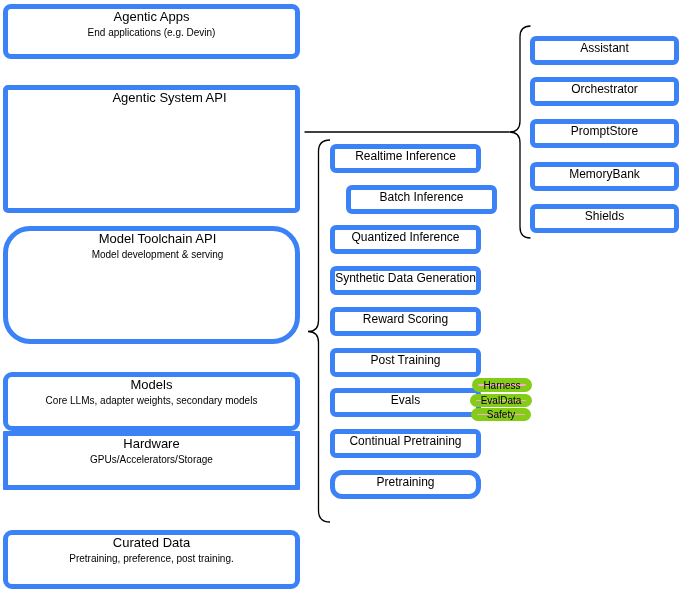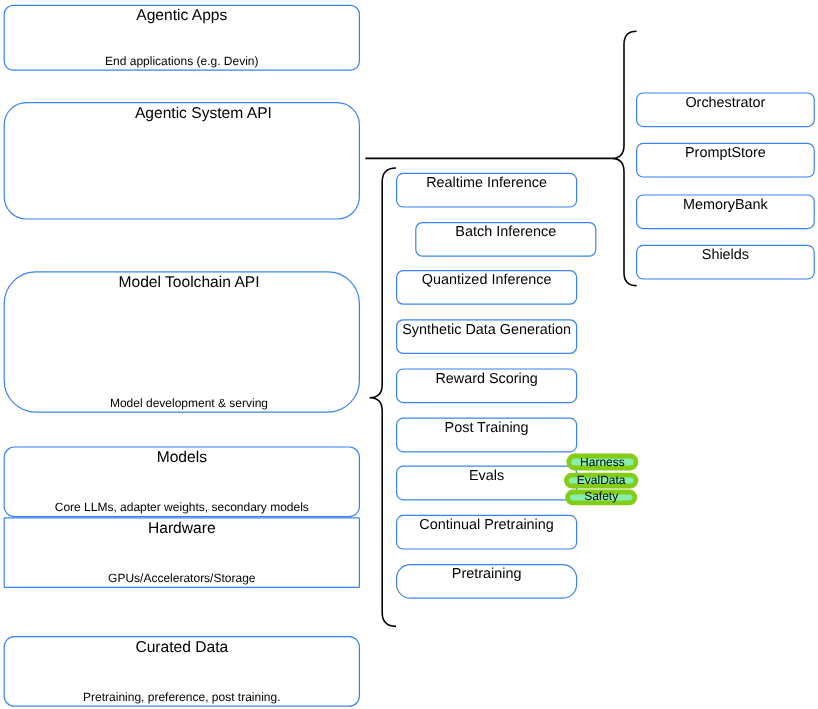--- a/index.html
+++ b/index.html
@@ -20,25 +20,25 @@
   }
   svg.connectors {
     position: absolute;
     left: 0; top: 0;
     z-index: 1;
   }
   .box {
     position: absolute;
     box-sizing: border-box;
     background: #ffffff;
-    border: 1px solid #3b82f6;
+    border: 5px solid #3b82f6;
     display: flex;
     flex-direction: column;
     align-items: center;
-    justify-content: space-between;
+    justify-content: flex-start;
     text-align: center;
     z-index: 2;
   }
   .stack-box {
     left: 3px;
     width: 297px;
   }
   .title {
     font-size: 13px;
     line-height: 15px;
@@ -62,22 +62,22 @@
     left: 530px;
     width: 149px;
     height: 29px;
     border-radius: 6px;
     font-size: 12px;
     white-space: nowrap;
   }
   .pill {
     position: absolute;
     box-sizing: border-box;
-    background: #86efac;
-    border: 4px solid #84cc16;
+    background: #f9a8d4;
+    border: 6px solid #84cc16;
     border-radius: 7px;
     font-size: 10px;
     display: flex;
     align-items: center;
     justify-content: center;
     white-space: nowrap;
     z-index: 3;
   }
 </style>
 </head>
@@ -89,21 +89,21 @@
     <path d="M 304.5 132 L 509.5 132" fill="none" stroke="#000000" stroke-width="1.3"></path>
     <path d="M 330 140 Q 318.5 140 318.5 151.5 L 318.5 320.5 Q 318.5 331.5 308 331.5 Q 318.5 331.5 318.5 342.5 L 318.5 510.5 Q 318.5 522 330 522" fill="none" stroke="#000000" stroke-width="1.3"></path>
     <path d="M 530.5 26 Q 520 26 520 37 L 520 121 Q 520 132 509.5 132 Q 520 132 520 143 L 520 227 Q 520 238 530.5 238" fill="none" stroke="#000000" stroke-width="1.3"></path>
   </svg>
 
   <div class="box stack-box" style="top:4px;height:55px;border-radius:8px;">
     <div class="title">Agentic Apps</div>
     <div class="subtitle">End applications (e.g. Devin)</div>
   </div>
 
-  <div class="box stack-box" style="top:85px;height:98px;border-radius:19px;padding-left:36px;">
+  <div class="box stack-box" style="top:85px;height:128px;border-radius:5px;padding-left:36px;">
     <div class="title">Agentic System API</div>
   </div>
 
   <div class="box stack-box" style="top:226px;height:118px;border-radius:27px;padding-left:12px;">
     <div class="title">Model Toolchain API</div>
     <div class="subtitle">Model development &amp; serving</div>
   </div>
 
   <div class="box stack-box" style="top:372px;height:59px;border-radius:9px;">
     <div class="title">Models</div>
@@ -151,20 +151,23 @@
   <div class="pill" style="left:472px;top:378px;width:60px;height:14px;">
     <span>Harness</span>
   </div>
   <div class="pill" style="left:470px;top:394px;width:62px;height:13px;">
     <span>EvalData</span>
   </div>
   <div class="pill" style="left:471px;top:408px;width:60px;height:13px;">
     <span>Safety</span>
   </div>
 
+  <div class="box rbox" style="top:36px;">
+    <span>Assistant</span>
+  </div>
   <div class="box rbox" style="top:77px;">
     <span>Orchestrator</span>
   </div>
   <div class="box rbox" style="top:119px;">
     <span>PromptStore</span>
   </div>
   <div class="box rbox" style="top:162px;">
     <span>MemoryBank</span>
   </div>
   <div class="box rbox" style="top:204px;">

